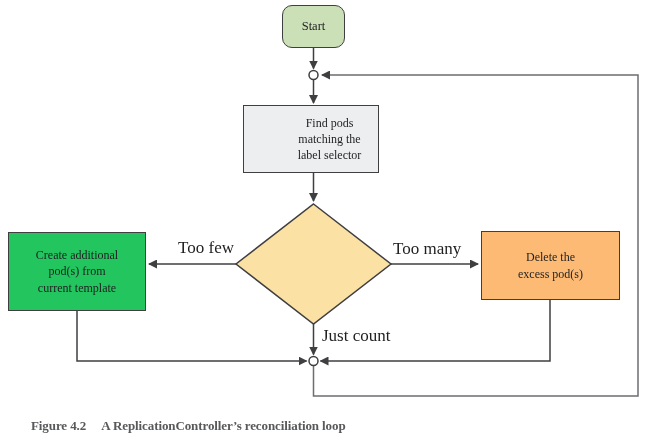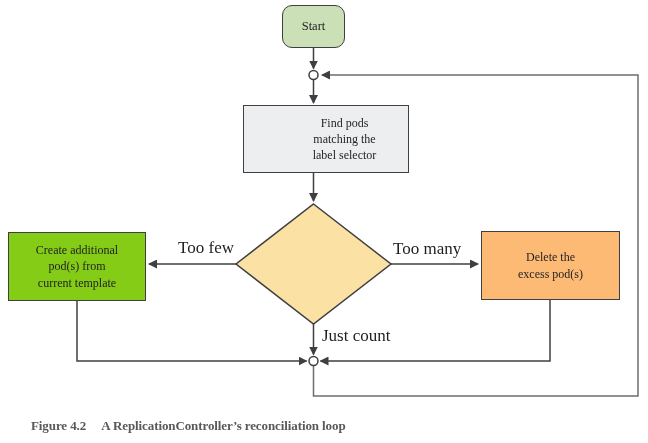--- a/index.html
+++ b/index.html
@@ -24,27 +24,27 @@
     font-size: 12px;
     line-height: 1.35;
     white-space: pre-line;
   }
   .node-start {
     left: 282px; top: 5px; width: 63px; height: 43px;
     background: #cbe0b6; border-radius: 10px;
     font-size: 12.5px;
   }
   .node-find {
-    left: 243px; top: 105px; width: 166px; height: 68px;
+    left: 243px; top: 105px; width: 136px; height: 68px;
     background: #eceef0;
     padding-left: 37px;
   }
   .node-create {
-    left: 8px; top: 232px; width: 138px; height: 69px;
-    background: #84cc16;
+    left: 8px; top: 232px; width: 138px; height: 79px;
+    background: #22c55e;
   }
   .node-delete {
     left: 481px; top: 231px; width: 139px; height: 69px;
     background: #fdba74;
   }
   .diamond-label {
     position: absolute;
     left: 253px; top: 225px; width: 121px;
     text-align: center;
     font-size: 12px;

